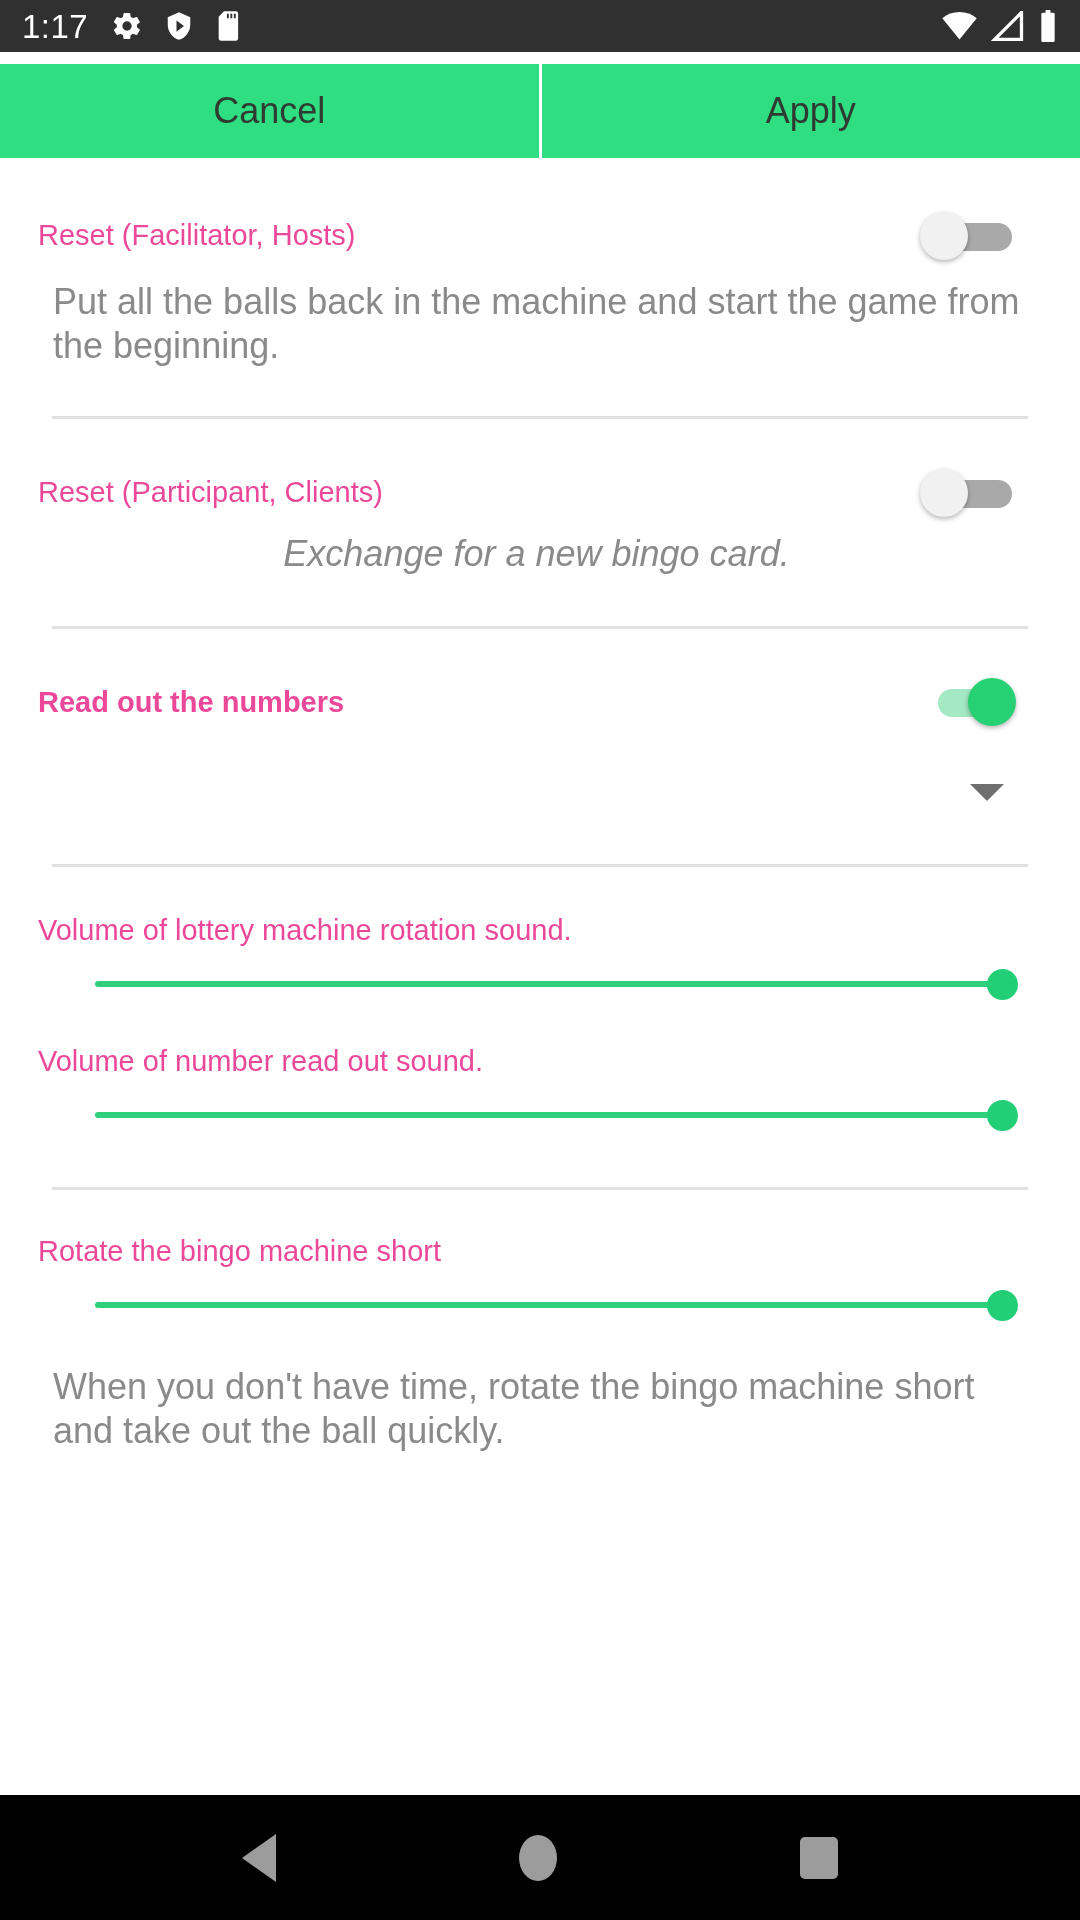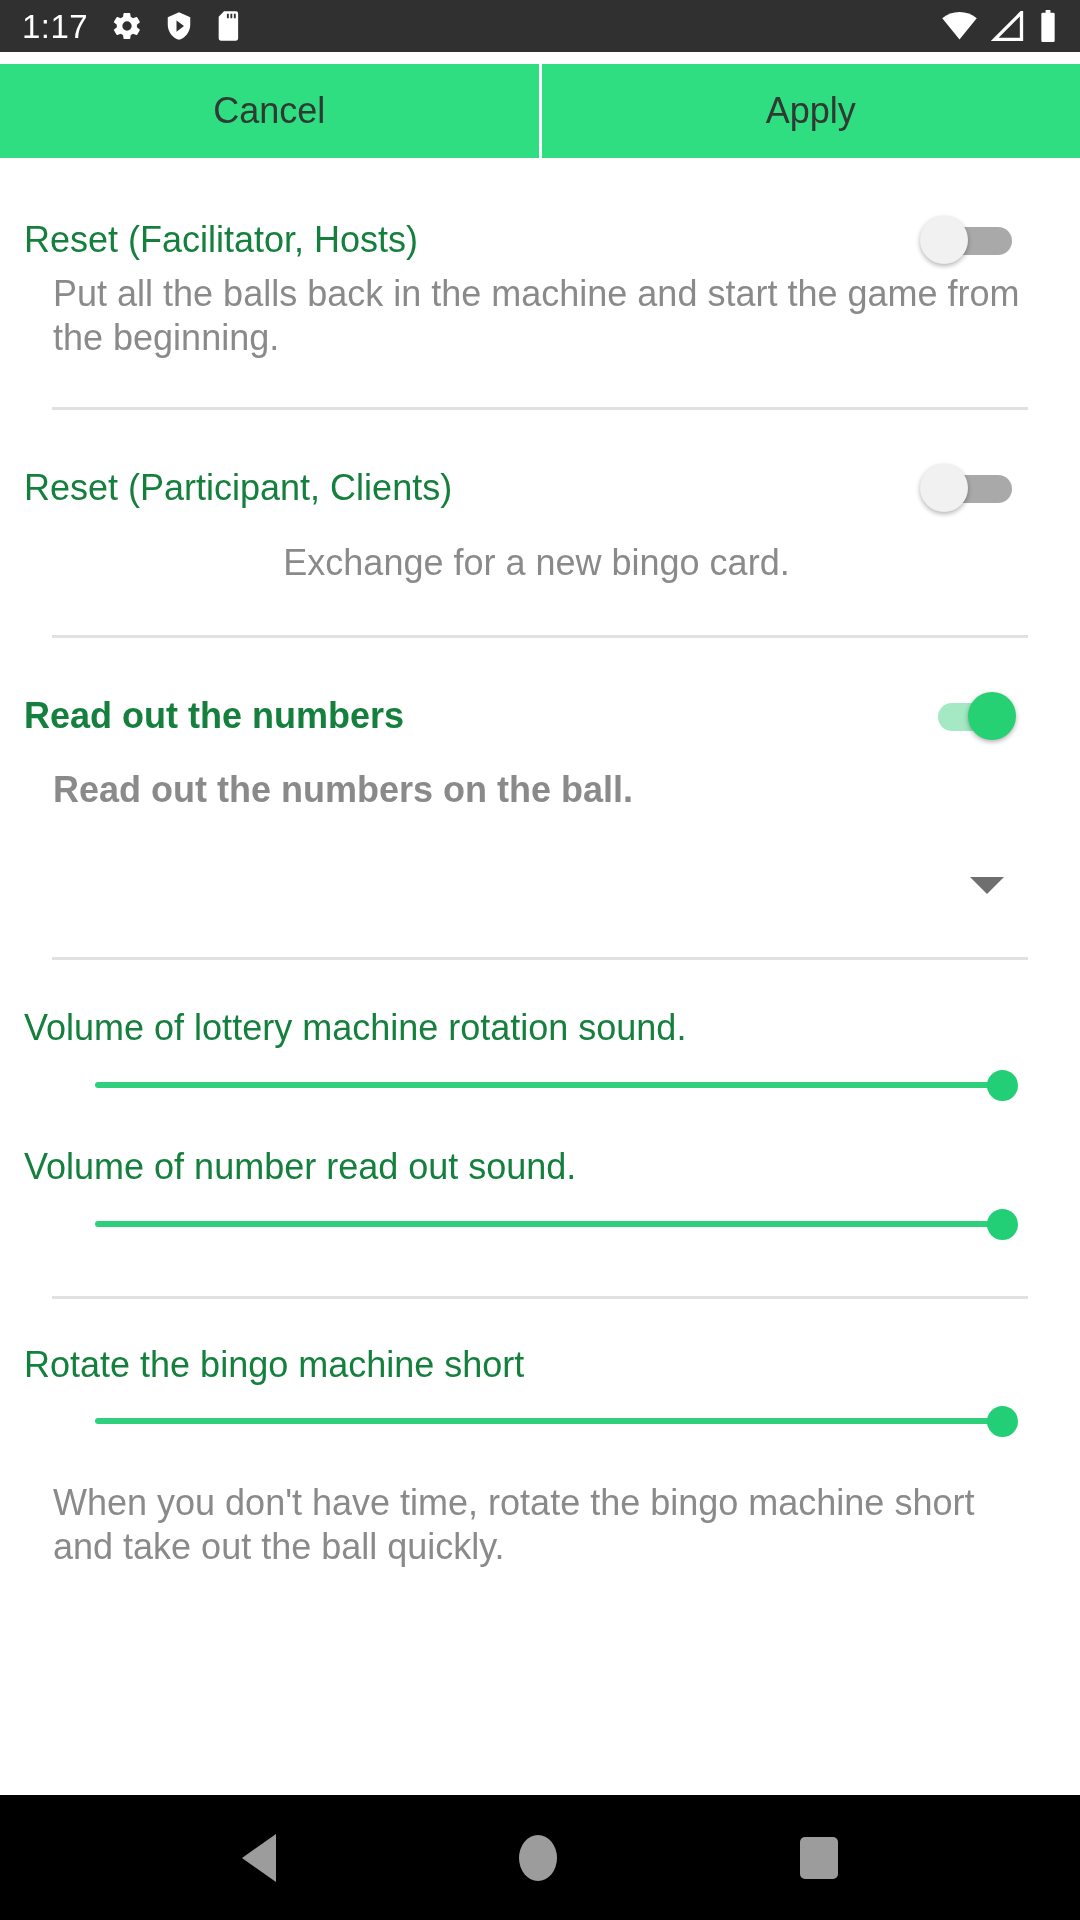--- a/index.html
+++ b/index.html
@@ -39,22 +39,22 @@
 
   
   .content{
     position:absolute; top:158px; left:0; width:1080px; height:1637px;
     background:#ffffff; overflow:hidden;
   }
 
   .row{ position:relative; }
   .row-head{ position:relative; display:flex; align-items:center; }
   .title{
-    font-size:36px; color:#15803d; line-height:1.1;
-    padding-left:24px; letter-spacing:0;
+    font-size:29px; color:#ec4899; line-height:1.1;
+    padding-left:38px; letter-spacing:0;
   }
   .subtitle{
     font-size:36px; color:#8a8a8a; line-height:1.22;
     padding-left:53px; padding-right:60px;
   }
 
   
   .switch{
     position:absolute; right:68px;
     width:92px; height:38px;
@@ -159,47 +159,46 @@
   <div class="content">
 
     <div class="row" style="padding-top:62px;">
       <div class="row-head">
         <div class="title">Reset (Facilitator, Hosts)</div>
         <div class="switch off">
           <div class="sw-track"></div>
           <div class="sw-thumb"></div>
         </div>
       </div>
-      <div class="subtitle" style="margin-top:12px;">Put all the balls back in the machine and start the game from the beginning.</div>
+      <div class="subtitle" style="margin-top:28px;">Put all the balls back in the machine and start the game from the beginning.</div>
     </div>
 
     <div class="divider" style="margin-top:48px;"></div>
 
     <div class="row" style="padding-top:58px;text-align:center;">
       <div class="row-head">
         <div class="title">Reset (Participant, Clients)</div>
         <div class="switch off">
           <div class="sw-track"></div>
           <div class="sw-thumb"></div>
         </div>
       </div>
-      <div class="subtitle" style="margin-top:33px;">Exchange for a new bingo card.</div>
+      <div class="subtitle" style="margin-top:23px;font-style:italic;">Exchange for a new bingo card.</div>
     </div>
 
     <div class="divider" style="margin-top:50px;"></div>
 
     <div class="row" style="padding-top:58px;font-weight:bold;">
       <div class="row-head">
         <div class="title">Read out the numbers</div>
         <div class="switch on">
           <div class="sw-track"></div>
           <div class="sw-thumb"></div>
         </div>
       </div>
-      <div class="subtitle" style="margin-top:32px;">Read out the numbers on the ball.</div>
 
       <div class="caret-row" style="margin-top:40px;">
         <span></span>
         <div class="caret"></div>
       </div>
     </div>
 
     <div class="divider" style="margin-top:34px;"></div>
 
     <div class="row" style="padding-top:48px;">

